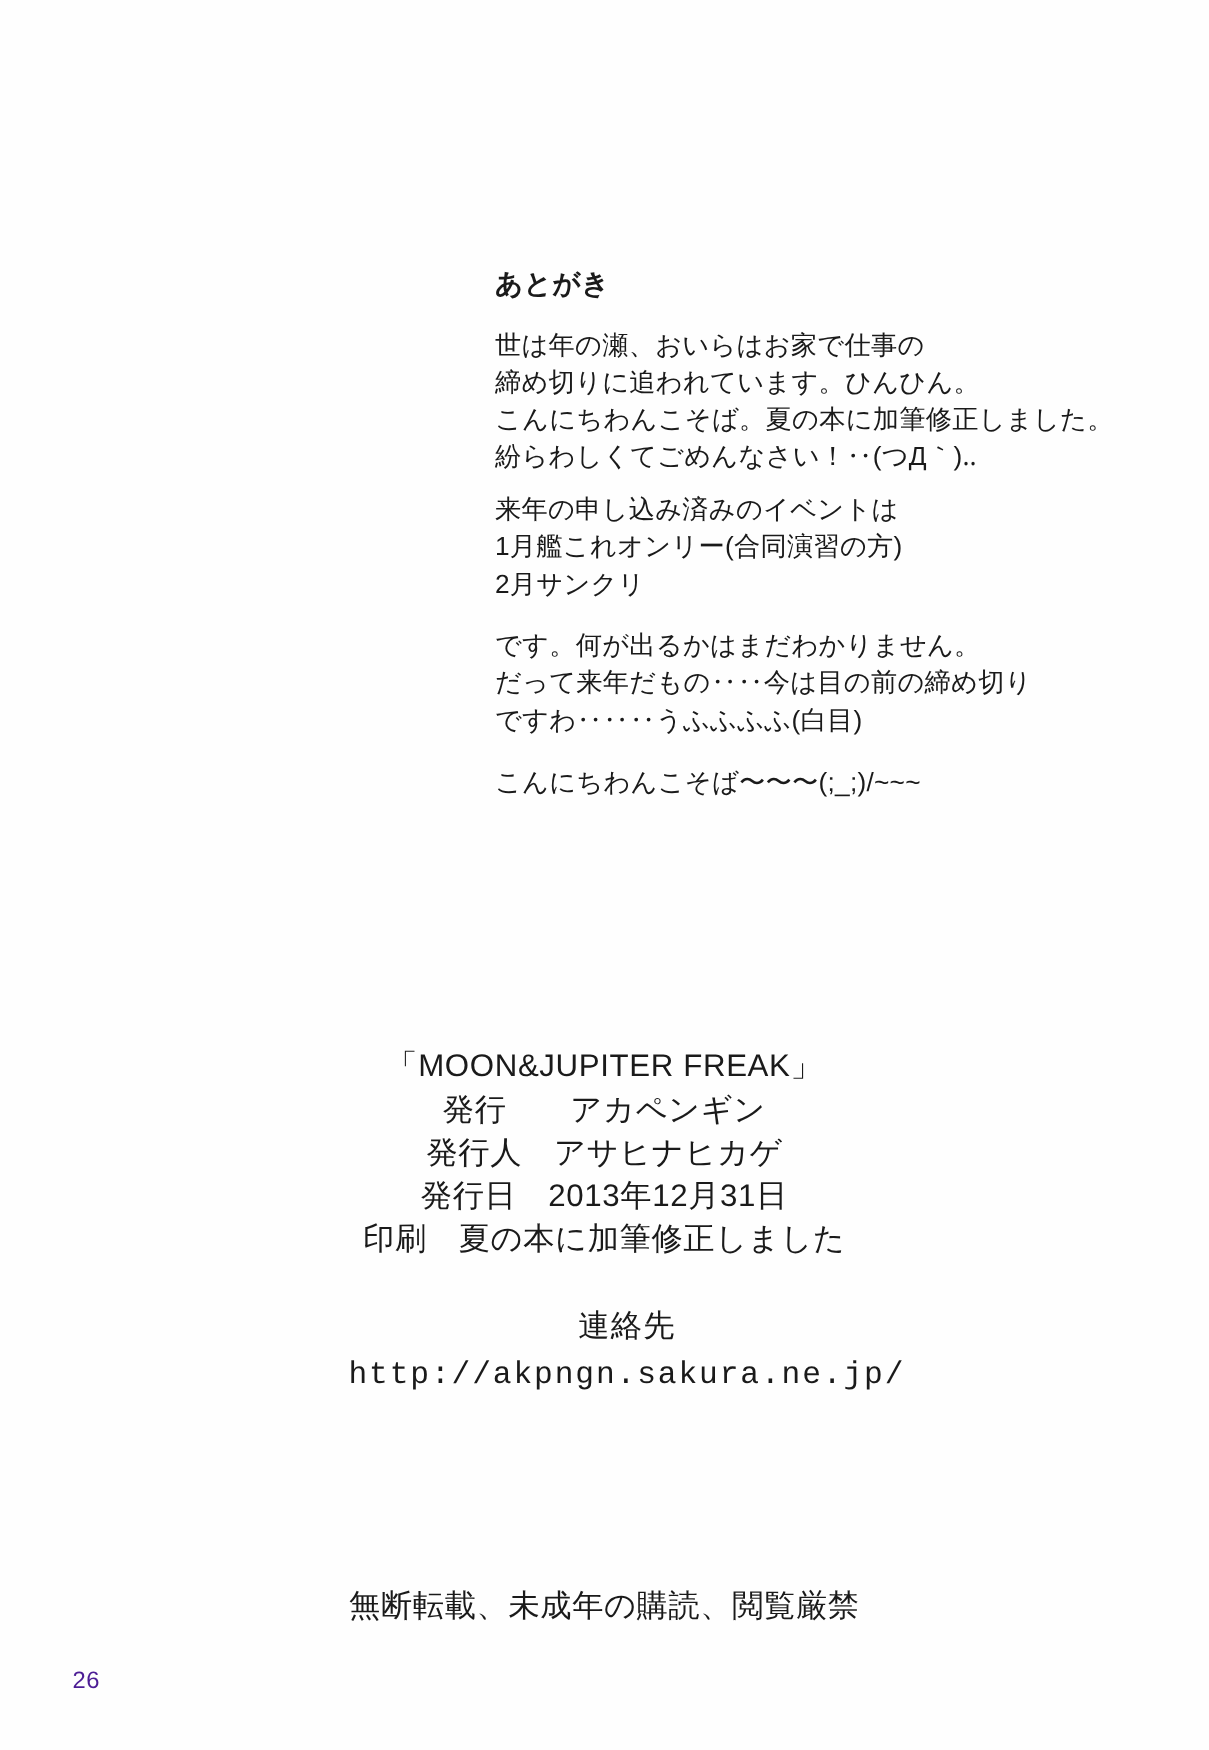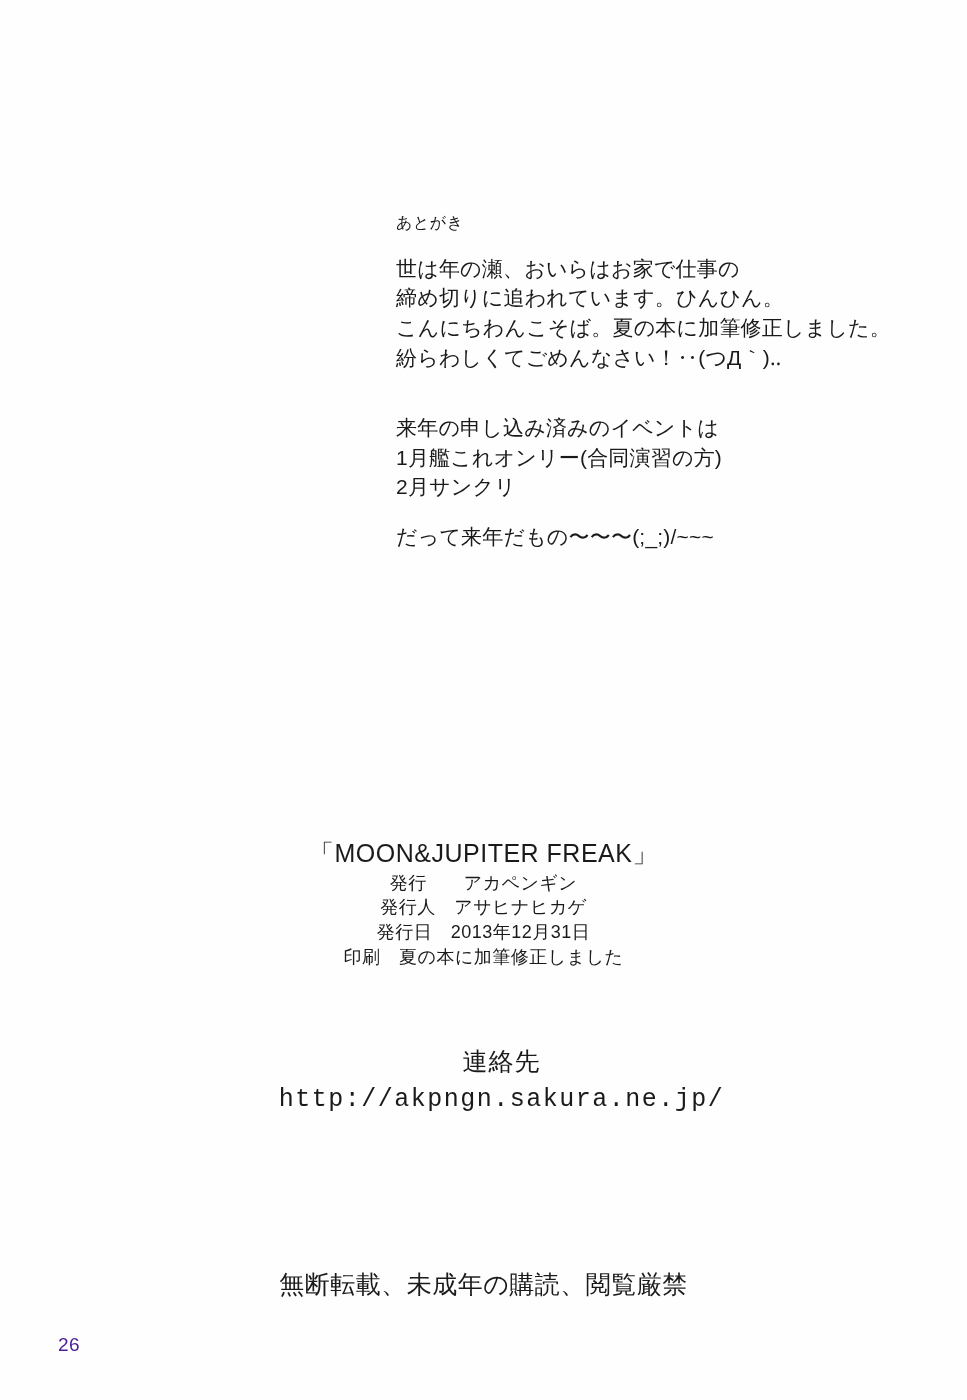--- a/index.html
+++ b/index.html
@@ -24,53 +24,54 @@
 
   
   .afterword {
     position: absolute;
     left: 396px;
     top: 212px;
     width: 520px;
   }
 
   .afterword-title {
-    font-size: 16px;
+    font-size: 22px;
     line-height: 1.35;
     letter-spacing: 0.5px;
     margin-bottom: 14px;
+    font-weight: bold;
   }
 
   .para {
     font-size: 21px;
     line-height: 1.42;
     letter-spacing: 0.2px;
     margin: 0 0 0 0;
     white-space: pre-line;
   }
 
   .para.gap-before {
-    margin-top: 40px;
+    margin-top: 12px;
   }
 
   .para.gap-before-sm {
     margin-top: 20px;
   }
 
   
   .colophon {
     position: absolute;
     left: 0;
     right: 0;
     top: 836px;
     text-align: center;
   }
 
   .colophon-line {
-    font-size: 18px;
+    font-size: 25px;
     line-height: 1.38;
     letter-spacing: 0.5px;
     white-space: pre;
   }
 
   .colophon-title {
     font-size: 25px;
     line-height: 1.38;
     letter-spacing: 0.5px;
   }
@@ -131,22 +132,25 @@
     <p class="para gap-before-sm">世は年の瀬、おいらはお家で仕事の
 締め切りに追われています。ひんひん。</p>
 
     <p class="para">こんにちわんこそば。夏の本に加筆修正しました。
 紛らわしくてごめんなさい！‥(つД｀)‥</p>
 
     <p class="para gap-before">来年の申し込み済みのイベントは
 1月艦これオンリー(合同演習の方)
 2月サンクリ</p>
 
+    <p class="para gap-before-sm">です。何が出るかはまだわかりません。
+だって来年だもの‥‥今は目の前の締め切り
+ですわ‥‥‥うふふふふ(白目)</p>
 
-    <p class="para gap-before-sm">だって来年だもの〜〜〜(;_;)/~~~</p>
+    <p class="para gap-before-sm">こんにちわんこそば〜〜〜(;_;)/~~~</p>
   </section>
 
   <section class="colophon">
     <div class="colophon-title">「MOON&amp;JUPITER FREAK」</div>
     <div class="colophon-line">発行　　アカペンギン</div>
     <div class="colophon-line">発行人　アサヒナヒカゲ</div>
     <div class="colophon-line">発行日　2013年12月31日</div>
     <div class="colophon-line">印刷　夏の本に加筆修正しました</div>
   </section>
 

